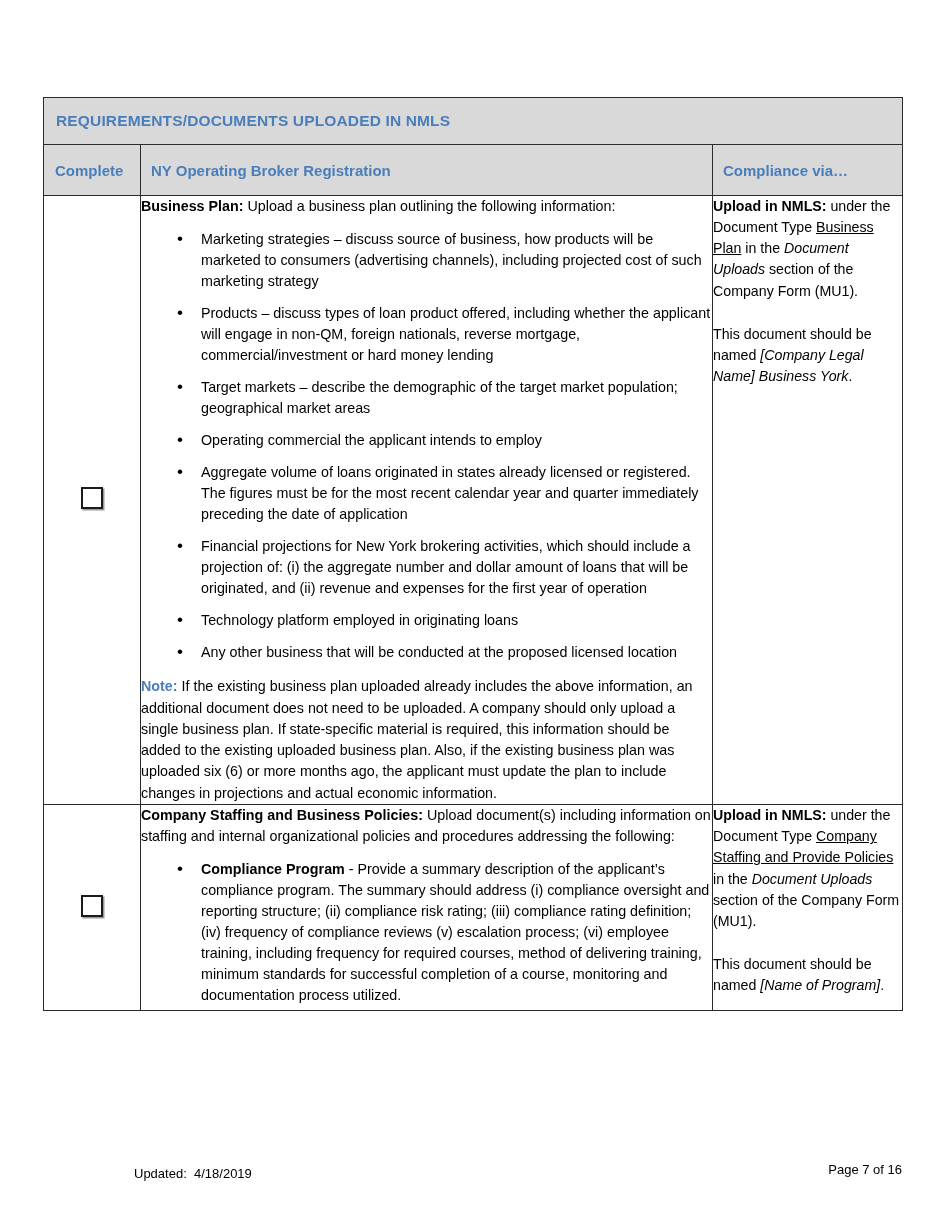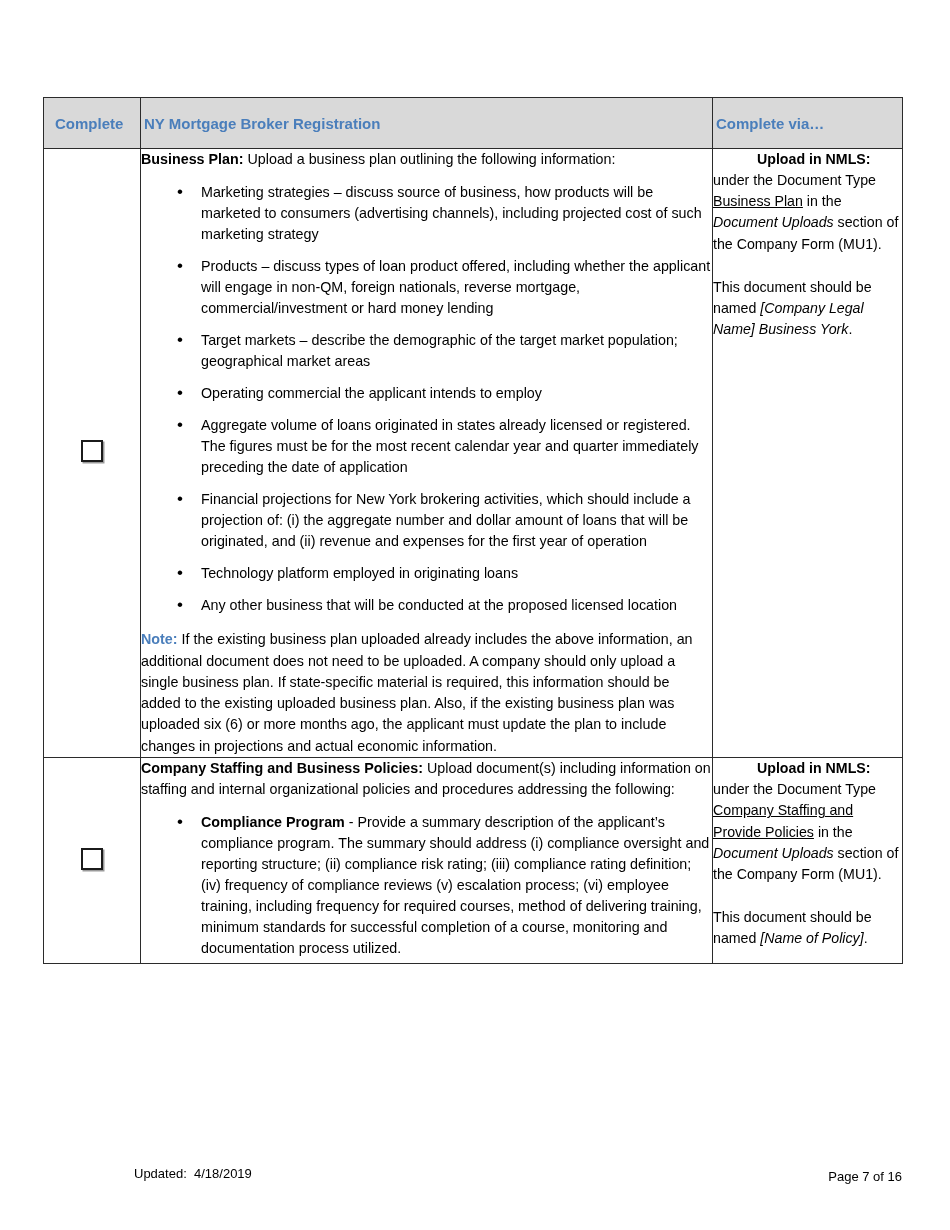--- a/index.html
+++ b/index.html
@@ -56,21 +56,21 @@
   
   .head-cell {
     background: #d9d9d9;
     height: 50px;
     vertical-align: middle !important;
   }
   .head-text {
     color: #4a7ebb;
     font-weight: bold;
     font-size: 15px;
-    padding: 0 3px;
+    padding: 0 10px;
   }
   .head-text.center { text-align: left; padding-left: 11px; }
 
   
   .check-cell {
     text-align: center;
     vertical-align: middle !important;
   }
   .checkbox {
     display: inline-block;
@@ -125,67 +125,72 @@
   }
 
   
   .submit-cell {
     padding: 13px 9px 13px 10px;
     font-size: 14.2px;
     line-height: 1.49;
   }
   .submit-cell p { margin: 0; }
   .submit-cell .gap { height: 22px; }
-  .submit-cell .b { font-weight: bold; margin-left: 44px; }
+  .submit-cell .b { font-weight: bold; }
   .submit-cell .u { text-decoration: underline; }
   .submit-cell .i { font-style: italic; }
 
   
   .footer {
     position: absolute;
     left: 43px;
     top: 1154px;
     width: 859px;
     font-size: 13px;
   }
   .footer .left {
     position: absolute;
     left: 91px;
     top: 12px;
     white-space: pre;
   }
   .footer .right {
     position: absolute;
     right: 0;
-    top: 15px;
+    top: 8px;
   }
 </style>
 </head>
 <body>
 
 <div class="page">
 
   <table class="doc-table">
     <colgroup>
       <col class="col-complete">
       <col class="col-main">
       <col class="col-submit">
     </colgroup>
     <tbody>
 
+      <tr>
+        <td class="title-cell" colspan="3">
+          <div class="title-text">REQUIREMENTS/DOCUMENTS UPLOADED IN NMLS</div>
+        </td>
+      </tr>
 
       <tr>
         <td class="head-cell">
           <div class="head-text center">Complete</div>
         </td>
         <td class="head-cell">
-          <div class="head-text">NY Mortgage Broker Registration</div>
+          <div class="head-text">NY Operating Broker Registration</div>
         </td>
         <td class="head-cell">
-          <div class="head-text">Complete via…</div>
+          <div class="head-text">Compliance via…</div>
         </td>
       </tr>
 
       <tr>
         <td class="check-cell">
           <span class="checkbox"></span>
         </td>
         <td class="body-cell">
           <p class="lead"><span class="b">Business Plan:</span><span>  Upload a business plan outlining the following information:</span></p>
 
@@ -216,21 +221,21 @@
         <td class="body-cell">
           <p class="lead"><span class="b">Company Staffing and Business Policies:</span><span> Upload document(s) including information on staffing and internal organizational policies and procedures addressing the following:</span></p>
 
           <ul class="bullets">
             <li><span class="b">Compliance Program</span><span> - Provide a summary description of the applicant’s compliance program.  The summary should address (i) compliance oversight and reporting structure; (ii) compliance risk rating; (iii) compliance rating definition; (iv) frequency of compliance reviews (v) escalation process; (vi) employee training, including frequency for required courses, method of delivering training, minimum standards for successful completion of a course, monitoring and documentation process utilized.</span></li>
           </ul>
         </td>
         <td class="submit-cell">
           <p><span class="b">Upload in NMLS:</span><span> under the Document Type </span><span class="u">Company Staffing and Provide Policies</span><span> in the </span><span class="i">Document Uploads</span><span> section of the Company Form (MU1).</span></p>
           <div class="gap"></div>
-          <p><span>This document should be named </span><span class="i">[Name of Policy]</span><span>.</span></p>
+          <p><span>This document should be named </span><span class="i">[Name of Program]</span><span>.</span></p>
         </td>
       </tr>
 
     </tbody>
   </table>
 
   <div class="footer">
     <div class="left">Updated:  4/18/2019</div>
     <div class="right">Page 7 of 16</div>
   </div>

